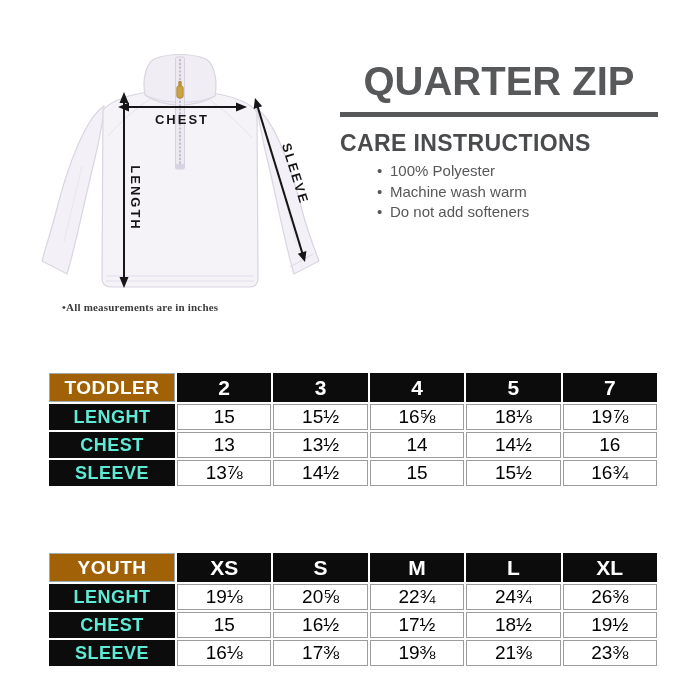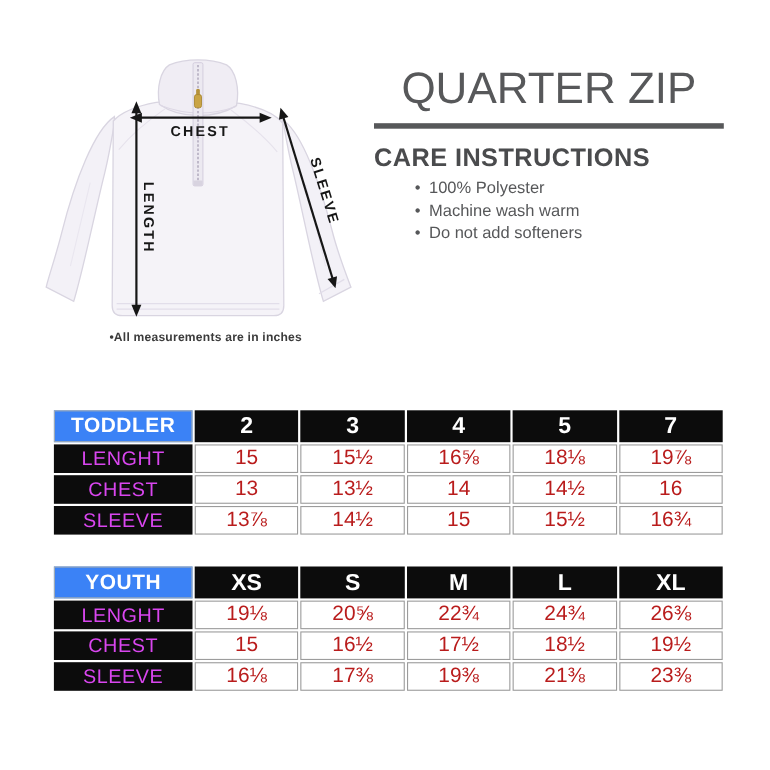--- a/index.html
+++ b/index.html
@@ -1,49 +1,49 @@
 <!DOCTYPE html>
 <html><head>
 <meta charset="utf-8">
 <style>
   html,body{margin:0;padding:0;}
   body{font-family:"Liberation Sans","DejaVu Sans",sans-serif;background:#fff;}
   .canvas{position:relative;width:700px;height:700px;background:#ffffff;overflow:hidden;}
 
   
   .diagram{position:absolute;left:22px;top:46px;width:315px;height:262px;}
-  .note{position:absolute;left:62px;top:301px;width:250px;text-align:center;
-        font-size:11px;font-weight:bold;color:#3c3c3c;letter-spacing:.2px;}
+  .note{position:absolute;left:62px;top:301px;width:250px;text-align:left;
+        font-size:11px;font-weight:bold;color:#3c3c3c;letter-spacing:.2px;font-family:Liberation Serif, serif;}
 
   
   .right-col{position:absolute;left:340px;top:60px;width:318px;}
-  .title{margin:0;text-align:center;font-weight:400;font-size:40px;line-height:43px;
+  .title{margin:0;text-align:center;font-weight:700;font-size:40px;line-height:43px;
          color:#57585a;letter-spacing:0;}
   .divider{height:5px;background:#57585a;margin-top:9px;}
   .care-heading{margin:13px 0 0 0;text-align:left;font-weight:800;font-size:23px;
                 color:#4a4b4d;letter-spacing:.4px;}
   .care-list{margin:4px 0 0 0;padding:0 0 0 37px;list-style:none;}
   .care-list li{position:relative;font-size:15px;line-height:20.5px;color:#565759;padding-left:13px;}
   .care-list li::before{content:"\2022";position:absolute;left:0;top:0;color:#565759;}
 
   
   .table-wrap{position:absolute;left:47px;}
   .table-toddler{top:371px;}
-  .table-youth{top:513px;}
+  .table-youth{top:551px;}
   table.size-table{border-collapse:separate;border-spacing:2px;width:612px;table-layout:fixed;}
   table.size-table td{text-align:center;vertical-align:middle;overflow:hidden;}
-  td.cell-section{background:#3b82f6;color:#ffffff;font-weight:bold;font-size:19px;
+  td.cell-section{background:#a16207;color:#ffffff;font-weight:bold;font-size:19px;
                   letter-spacing:.5px;border:1px solid #9fabb6;height:25px;}
   td.cell-section-empty{background:#b2c3d1;border:1px solid #9fabb6;height:21px;}
   td.cell-head{background:#0c0c0c;color:#fff;font-weight:bold;font-size:21px;height:25px;}
   td.cell-subhead{background:#0c0c0c;color:#fff;font-weight:bold;font-size:12.5px;
                   letter-spacing:.4px;height:21px;}
-  td.cell-label{background:#0c0c0c;color:#d946ef;font-weight:normal;font-size:18px;
+  td.cell-label{background:#0c0c0c;color:#5eead4;font-weight:bold;font-size:18px;
                 letter-spacing:.5px;height:24px;}
-  td.cell-val{background:#fff;border:1px solid #9c9c9c;color:#b91c1c;font-size:19px;height:22px;}
+  td.cell-val{background:#fff;border:1px solid #9c9c9c;color:#000000;font-size:19px;height:22px;}
 
   
   .dim-label{font-family:"Liberation Sans","DejaVu Sans",sans-serif;font-size:13px;
              font-weight:bold;fill:#161616;letter-spacing:2px;}
 </style>
 </head>
 <body>
 
 <div class="canvas">
 

